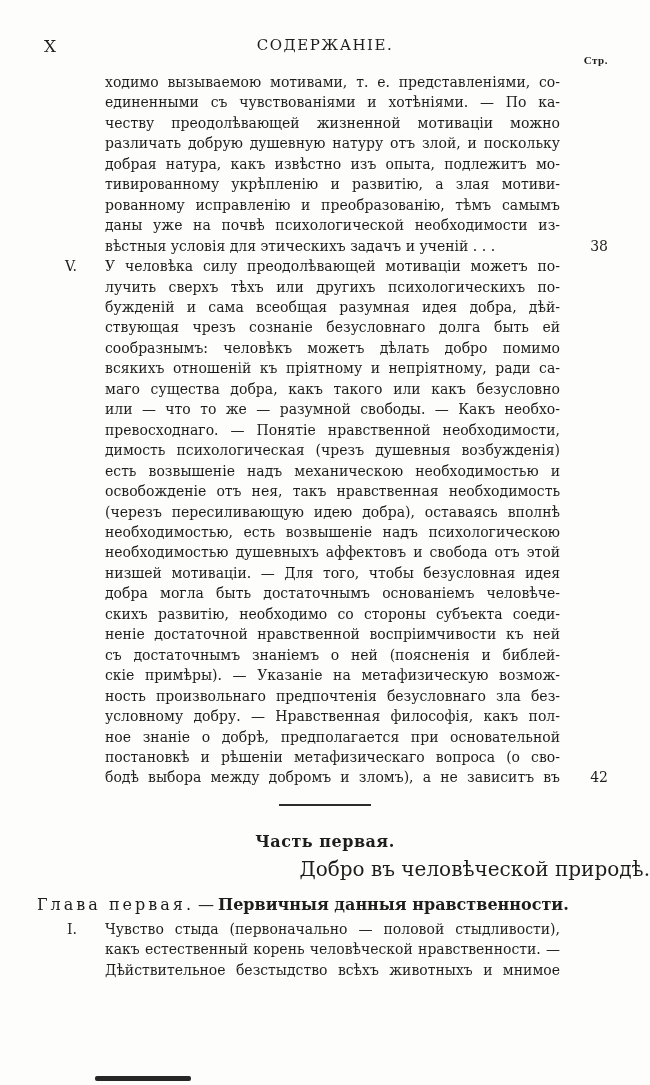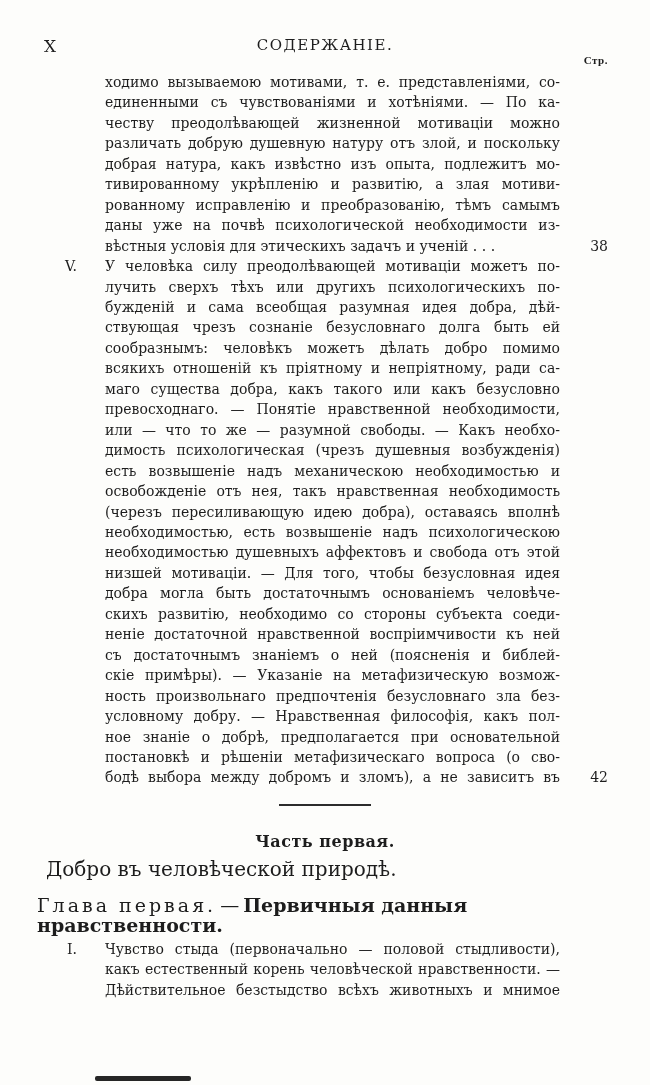--- a/index.html
+++ b/index.html
@@ -94,29 +94,29 @@
   }
   .part-title {
     margin-top: 26px;
     text-align: center;
     font-size: 16px;
     font-weight: bold;
     letter-spacing: .5px;
   }
   .part-subtitle {
     margin-top: 6px;
-    text-align: left;
+    text-align: right;
     font-size: 20px;
     padding-left: 46px;
   }
   .chapter-heading {
     margin-left: 37px;
     margin-top: 14px;
     width: 571px;
-    font-size: 19px;
+    font-size: 16px;
     line-height: 20px;
   }
   .chapter-label {
     letter-spacing: 3px;
   }
   .chapter-sep {
     padding: 0 4px;
   }
   .chapter-title {
     font-weight: bold;
@@ -170,22 +170,22 @@
     <div class="entry">
       <div class="entry-numeral">V.</div>
       <div class="entry-body">
         <div class="line">У человѣка силу преодолѣвающей мотиваціи можетъ по-</div>
           <div class="line">лучить сверхъ тѣхъ или другихъ психологическихъ по-</div>
           <div class="line">бужденій и сама всеобщая разумная идея добра, дѣй-</div>
           <div class="line">ствующая чрезъ сознаніе безусловнаго долга быть ей</div>
           <div class="line">сообразнымъ: человѣкъ можетъ дѣлать добро помимо</div>
           <div class="line">всякихъ отношеній къ пріятному и непріятному, ради са-</div>
           <div class="line">маго существа добра, какъ такого или какъ безусловно</div>
+          <div class="line">или — что то же — разумной свободы. — Какъ необхо-</div>
           <div class="line">превосходнаго. — Понятіе нравственной необходимости,</div>
-          <div class="line">или — что то же — разумной свободы. — Какъ необхо-</div>
           <div class="line">димость психологическая (чрезъ душевныя возбужденія)</div>
           <div class="line">есть возвышеніе надъ механическою необходимостью и</div>
           <div class="line">освобожденіе отъ нея, такъ нравственная необходимость</div>
           <div class="line">(черезъ пересиливающую идею добра), оставаясь вполнѣ</div>
           <div class="line">необходимостью, есть возвышеніе надъ психологическою</div>
           <div class="line">необходимостью душевныхъ аффектовъ и свобода отъ этой</div>
           <div class="line">низшей мотиваціи. — Для того, чтобы безусловная идея</div>
           <div class="line">добра могла быть достаточнымъ основаніемъ человѣче-</div>
           <div class="line">скихъ развитію, необходимо со стороны субъекта соеди-</div>
           <div class="line">неніе достаточной нравственной воспріимчивости къ ней</div>

